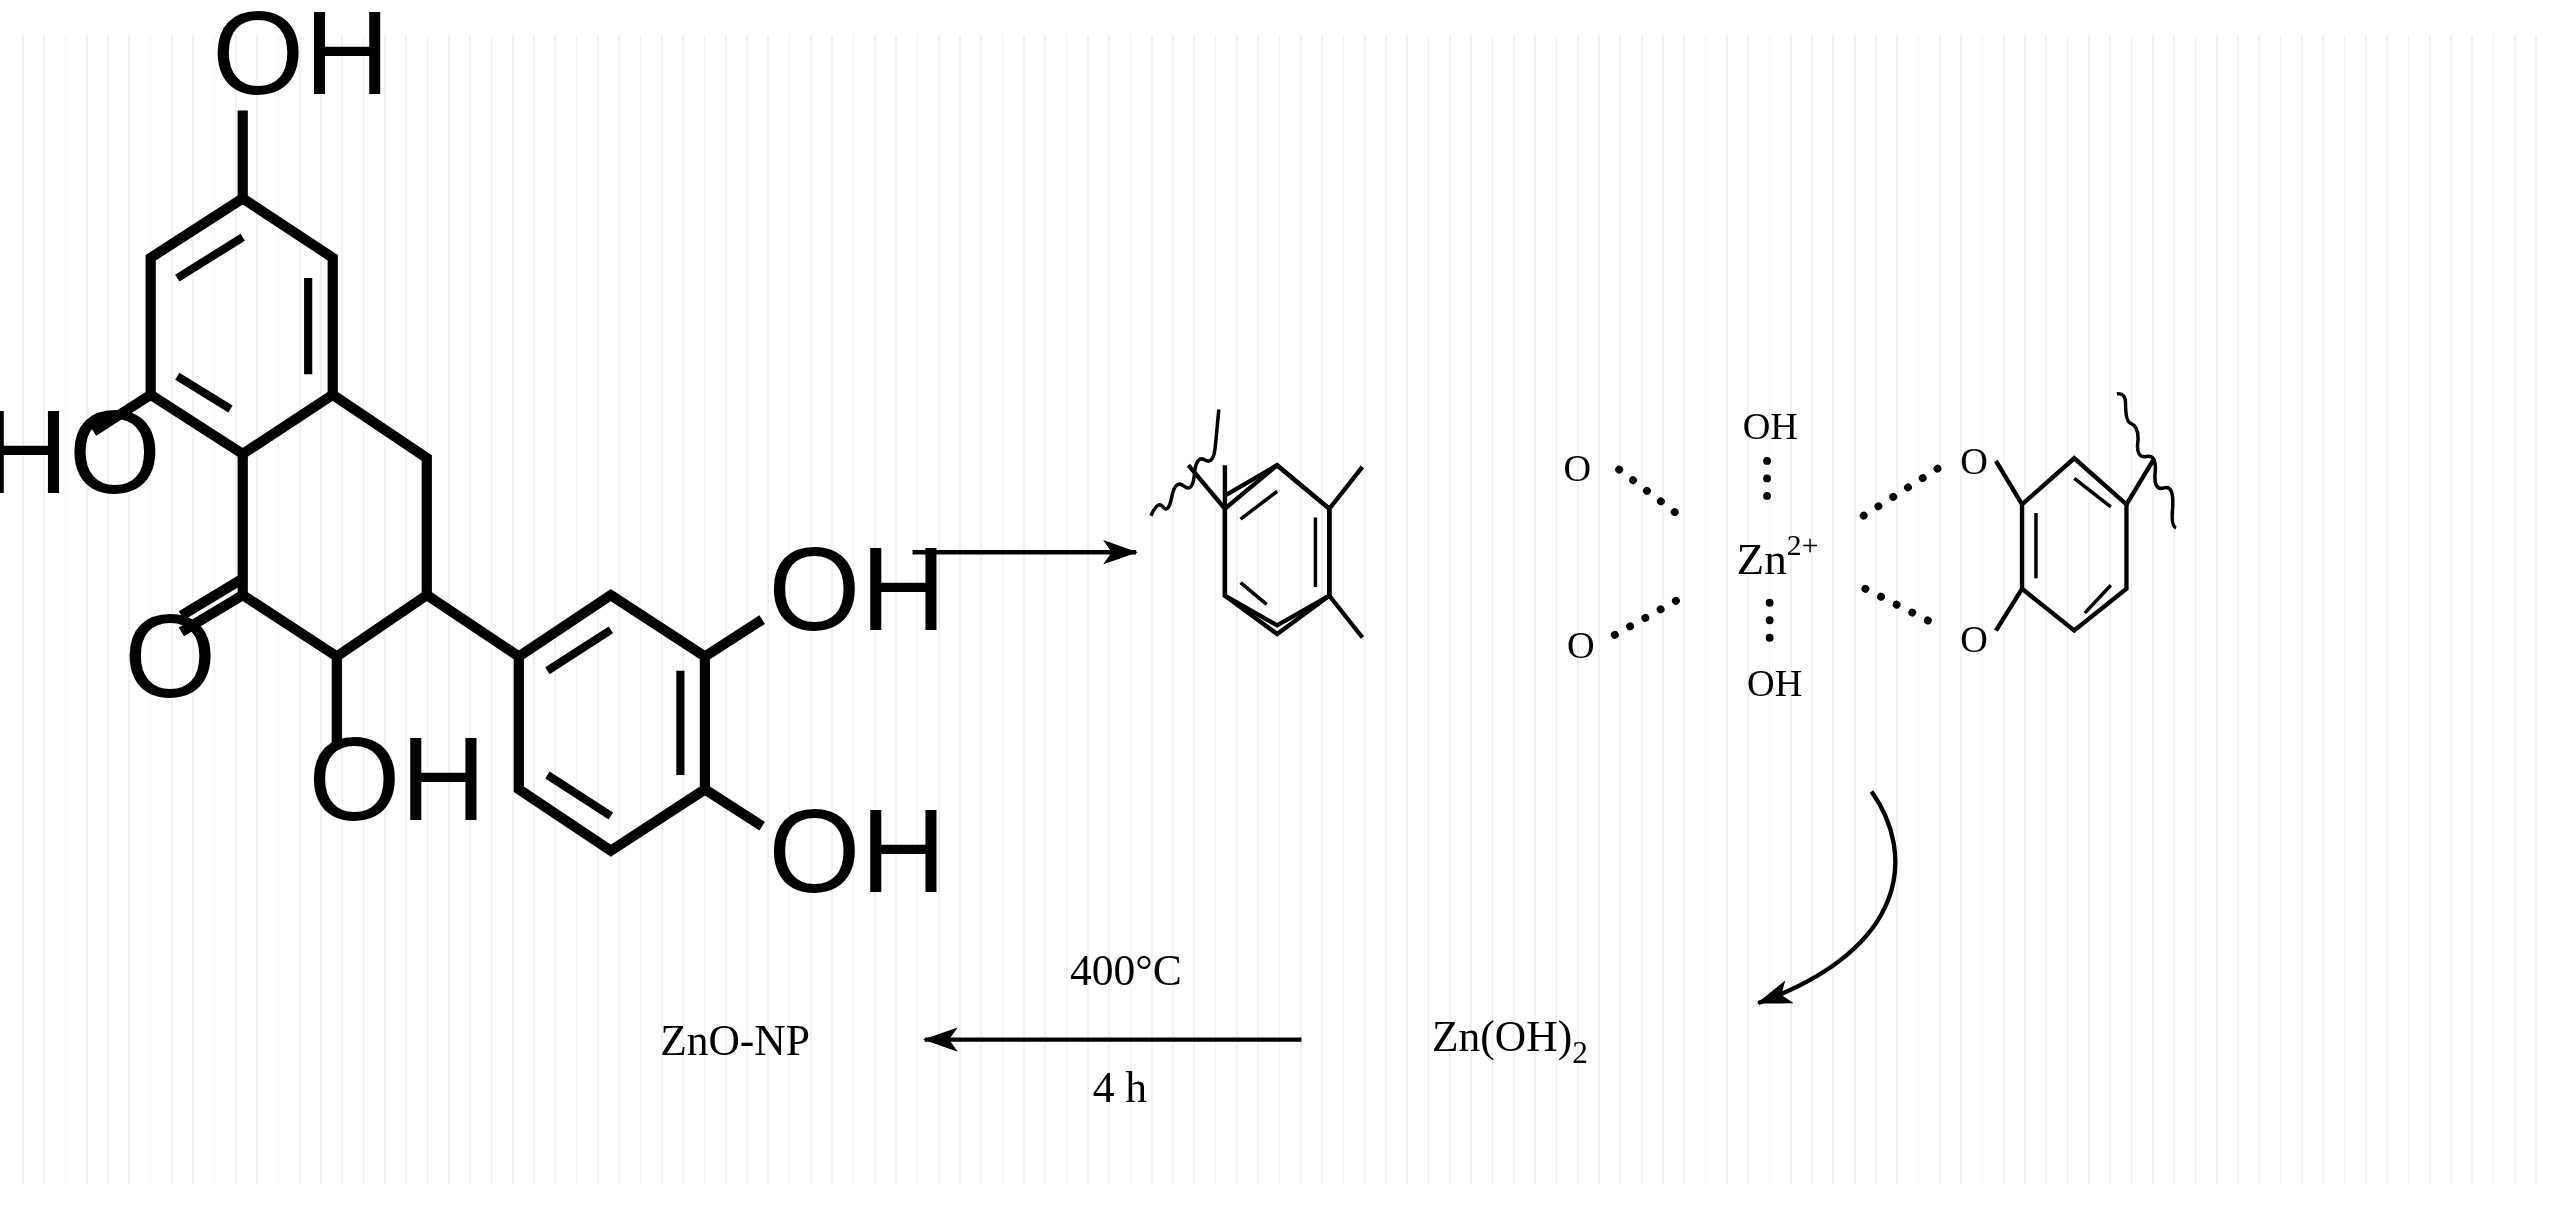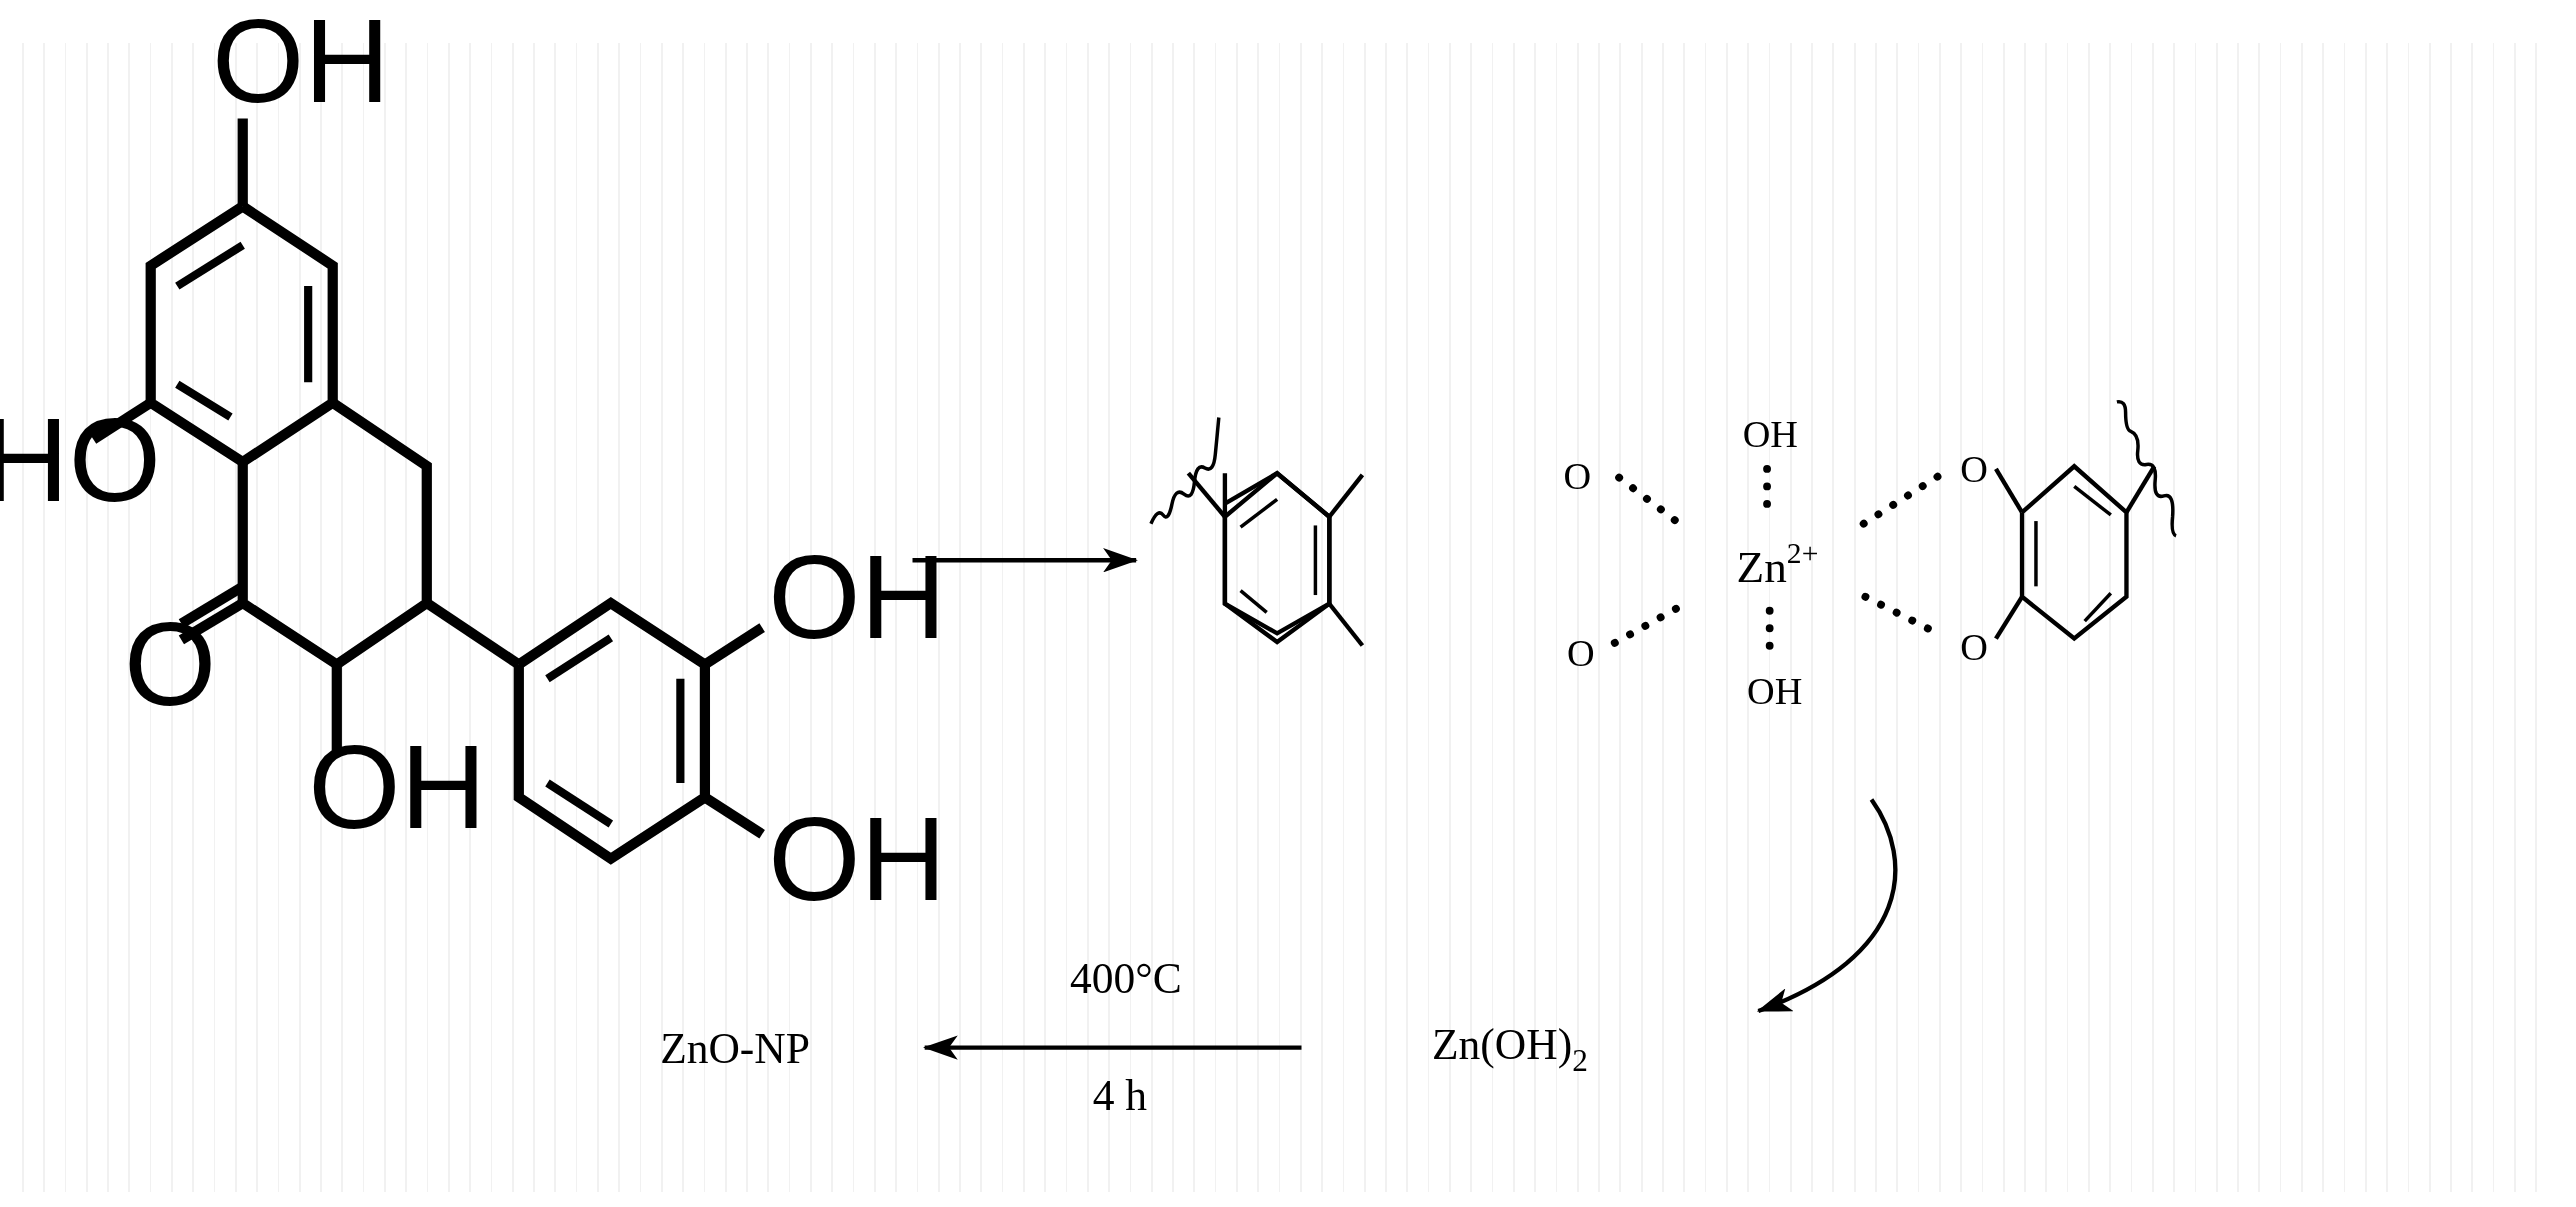--- a/index.html
+++ b/index.html
@@ -1,17 +1,17 @@
 <!DOCTYPE html>
 <html style="font-size:14px"><head>
 <meta charset="utf-8">
 <style>
   html, body { margin: 0; padding: 0; background: #ffffff; }
   body { width: 2576px; height: 1207px; position: relative; overflow: hidden; }
-  .canvas { position: absolute; left: 0; top: 12px; width: 2576px; height: 982px; }
+  .canvas { position: absolute; left: 0; top: 4px; width: 2576px; height: 982px; }
   .bg-stripes {
     position: absolute; left: 22px; top: 30.5px; width: 2529px; height: 1149px;
     background-image: repeating-linear-gradient(to right, #f1f1f1 0px, #f1f1f1 1.7px, transparent 1.7px, transparent 21.3px);
   }
   svg { position: absolute; left: 0; top: 0; }
   .sans { font-family: "Liberation Sans", "DejaVu Sans", sans-serif; }
   .serif { font-family: "Liberation Serif", "DejaVu Serif", serif; }
   .bond { stroke: #000; stroke-width: 5; fill: none; stroke-linecap: butt; }
   .bond-thin { stroke: #000; stroke-width: 4; fill: none; }
   .dots { stroke: #000; stroke-width: 9; stroke-linecap: round; stroke-dasharray: 0.1 20; fill: none; }

